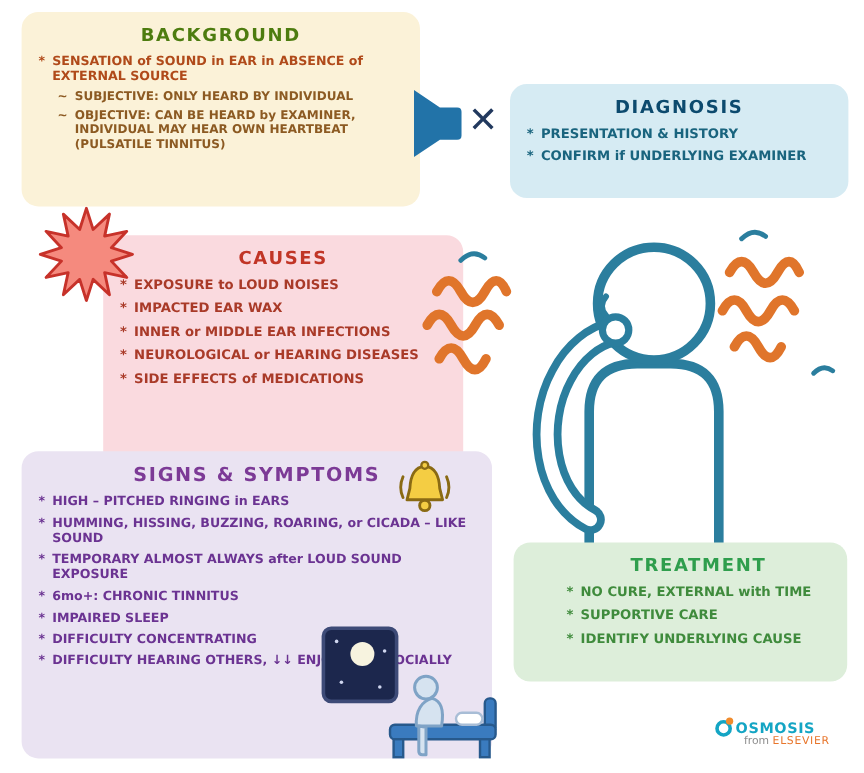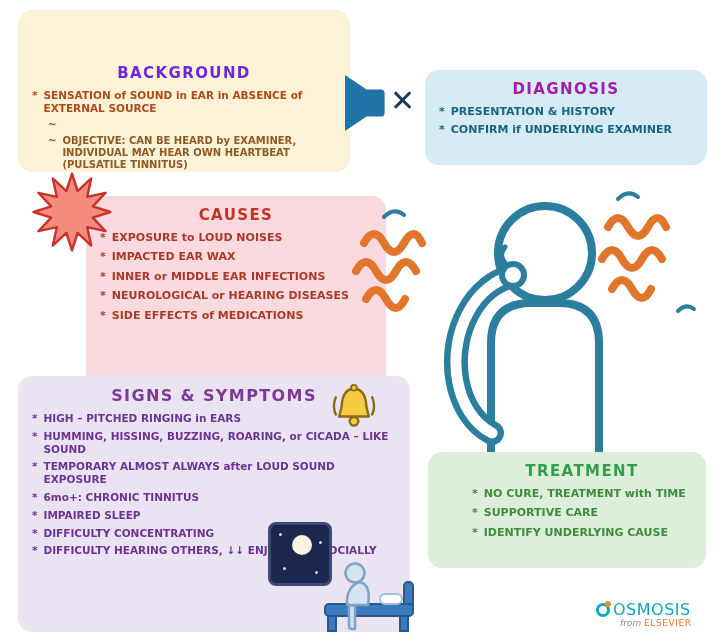--- a/index.html
+++ b/index.html
@@ -12,27 +12,27 @@
   .panel-title {
     text-align:center; font-weight:bold; font-size:15px;
     letter-spacing:1.4px; margin-bottom:7px;
   }
   .item { display:flex; align-items:flex-start; font-weight:bold; line-height:1.22; margin:4px 0; }
   .marker { margin-right:6px; flex:0 0 auto; }
   .sub { margin-left:16px; }
 
   
   .p-bg { left:18px; top:10px; width:332px; height:162px; background:#fbf2d8; }
-  .p-bg .panel-title { color:#6d28d9;margin-top:44px; }
+  .p-bg .panel-title { color:#4d7c0f; }
   .p-bg .item { color:#b04a1a; font-size:10.5px; }
   .p-bg .item.sub { color:#8c5a22; font-size:10px; }
 
   
   .p-dx { left:425px; top:70px; width:282px; height:95px; background:#d6ebf3; }
-  .p-dx .panel-title { color:#a21caf; }
+  .p-dx .panel-title { color:#0c4a6e; }
   .p-dx .item { color:#19647e; font-size:11px; margin:5px 0; }
 
   
   .p-ca { left:86px; top:196px; width:300px; height:202px; background:#fadadf; }
   .p-ca .panel-title { color:#c13526; }
   .p-ca .item { color:#a93a28; font-size:11px; margin:6px 0; }
 
   
   .p-sx { left:18px; top:376px; width:392px; height:256px; background:#eae3f2; }
   .p-sx .panel-title { color:#7c3a96; font-size:16px; }
@@ -64,38 +64,39 @@
   .bed-svg { position:absolute; left:322px; top:548px; width:96px; height:88px; z-index:4; }
 
   
   .logo { position:absolute; left:596px; top:600px; }
   .logo-row { display:flex; align-items:center; gap:3px; }
   .logo-mark {
     width:14px; height:14px; border:3px solid #14a5c4; border-radius:50%;
     position:relative; display:inline-block; flex:0 0 auto;
   }
   .logo-dot { position:absolute; right:-4px; top:-5px; width:6px; height:6px; background:#f08b2c; border-radius:50%; }
-  .logo-name { color:#14a5c4; font-weight:normal; font-size:16px; letter-spacing:0.5px; }
+  .logo-name { color:#14a5c4; font-weight:bold; font-size:12px; letter-spacing:0.5px; }
   .logo-sub { font-size:9px; margin-left:24px; margin-top:-1px; }
-  .logo-from { color:#8d8d8d; font-style:italic; }
+  .logo-from { color:#8d8d8d; }
   .logo-elsevier { color:#e8762c; font-weight:normal; letter-spacing:0.6px; }
 </style>
 </head>
 <body>
 
 <div class="stage">
 
   <div class="panel p-bg">
     <div class="panel-title">BACKGROUND</div>
     <div class="item">
       <span class="marker">*</span>
       <span class="txt">SENSATION of SOUND in EAR in ABSENCE of EXTERNAL SOURCE</span>
     </div>
     <div class="item sub">
       <span class="marker">~</span>
+      <span class="txt">SUBJECTIVE: ONLY HEARD BY INDIVIDUAL</span>
     </div>
     <div class="item sub">
       <span class="marker">~</span>
       <span class="txt">OBJECTIVE: CAN BE HEARD by EXAMINER, INDIVIDUAL MAY HEAR OWN HEARTBEAT (PULSATILE TINNITUS)</span>
     </div>
   </div>
 
   <svg class="speaker" viewBox="0 0 60 70">
     <path d="M10 4 L10 66 L34 50 H50 Q54 50 54 46 V24 Q54 20 50 20 H34 Z" fill="#2273a8"></path>
   </svg>
@@ -223,21 +224,21 @@
     <rect x="58" y="46" width="22" height="10" rx="5" fill="#ffffff" stroke="#a8bdd6" stroke-width="2"></rect>
     <path d="M25 57 C24 44 30 36 38 34 C46 36 48 45 46 57 Z" fill="#d6e3f0" stroke="#7fa3c6" stroke-width="2.5" stroke-linejoin="round"></path>
     <circle cx="33" cy="25" r="9.5" fill="#d6e3f0" stroke="#7fa3c6" stroke-width="2.5"></circle>
     <path d="M27 57 L27 78 Q27 81 30 81 L33 81 L33 58 Z" fill="#d6e3f0" stroke="#7fa3c6" stroke-width="2.5" stroke-linejoin="round"></path>
   </svg>
 
   <div class="panel p-tx">
     <div class="panel-title">TREATMENT</div>
     <div class="item">
       <span class="marker">*</span>
-      <span class="txt">NO CURE, TREATMENT with TIME</span>
+      <span class="txt">NO CURE, EXTERNAL with TIME</span>
     </div>
     <div class="item">
       <span class="marker">*</span>
       <span class="txt">SUPPORTIVE CARE</span>
     </div>
     <div class="item">
       <span class="marker">*</span>
       <span class="txt">IDENTIFY UNDERLYING CAUSE</span>
     </div>
   </div>

